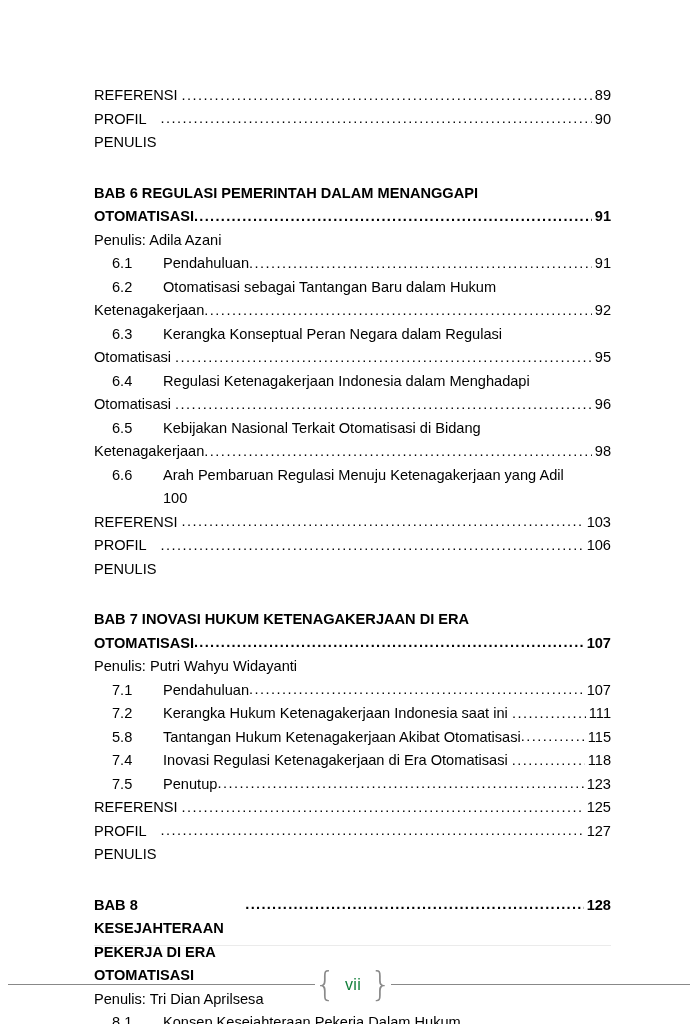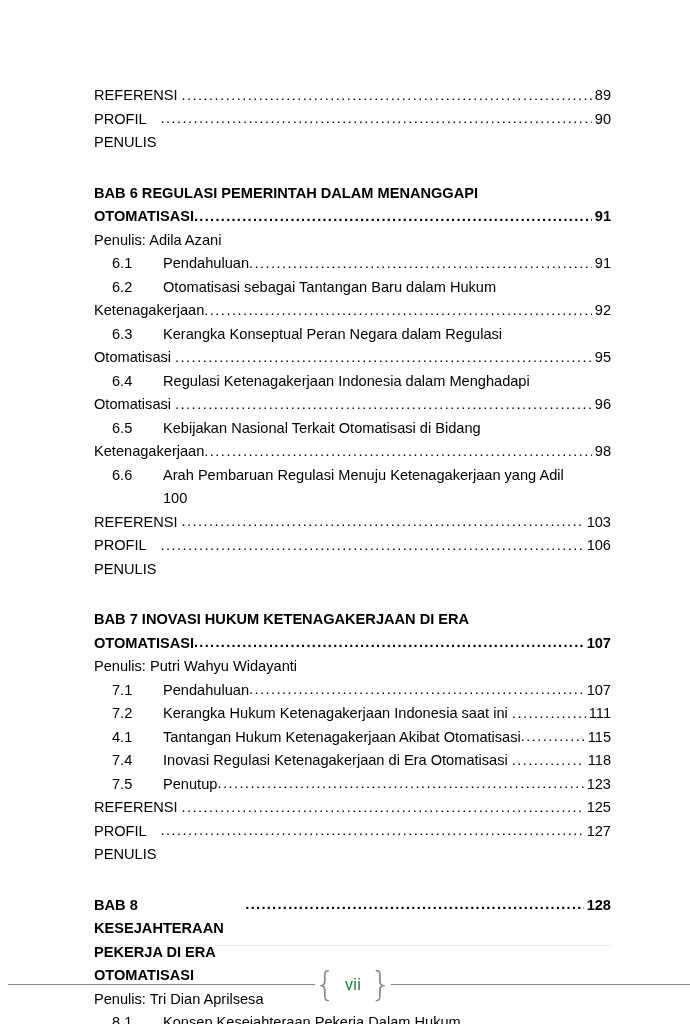--- a/index.html
+++ b/index.html
@@ -284,21 +284,21 @@
       <div class="sub">
         <div class="firstline">
           <span class="num">7.2</span>
           <span class="txt">Kerangka Hukum Ketenagakerjaan Indonesia saat ini</span>
           <span class="leader sp"></span>
           <span class="pageno">111</span>
         </div>
       </div>
       <div class="sub">
         <div class="firstline">
-          <span class="num">4.1</span>
+          <span class="num">5.8</span>
           <span class="txt">Tantangan Hukum Ketenagakerjaan Akibat Otomatisasi</span>
           <span class="leader"></span>
           <span class="pageno">115</span>
         </div>
       </div>
       <div class="sub">
         <div class="firstline">
           <span class="num">7.4</span>
           <span class="txt">Inovasi Regulasi Ketenagakerjaan di Era Otomatisasi</span>
           <span class="leader sp"></span>

